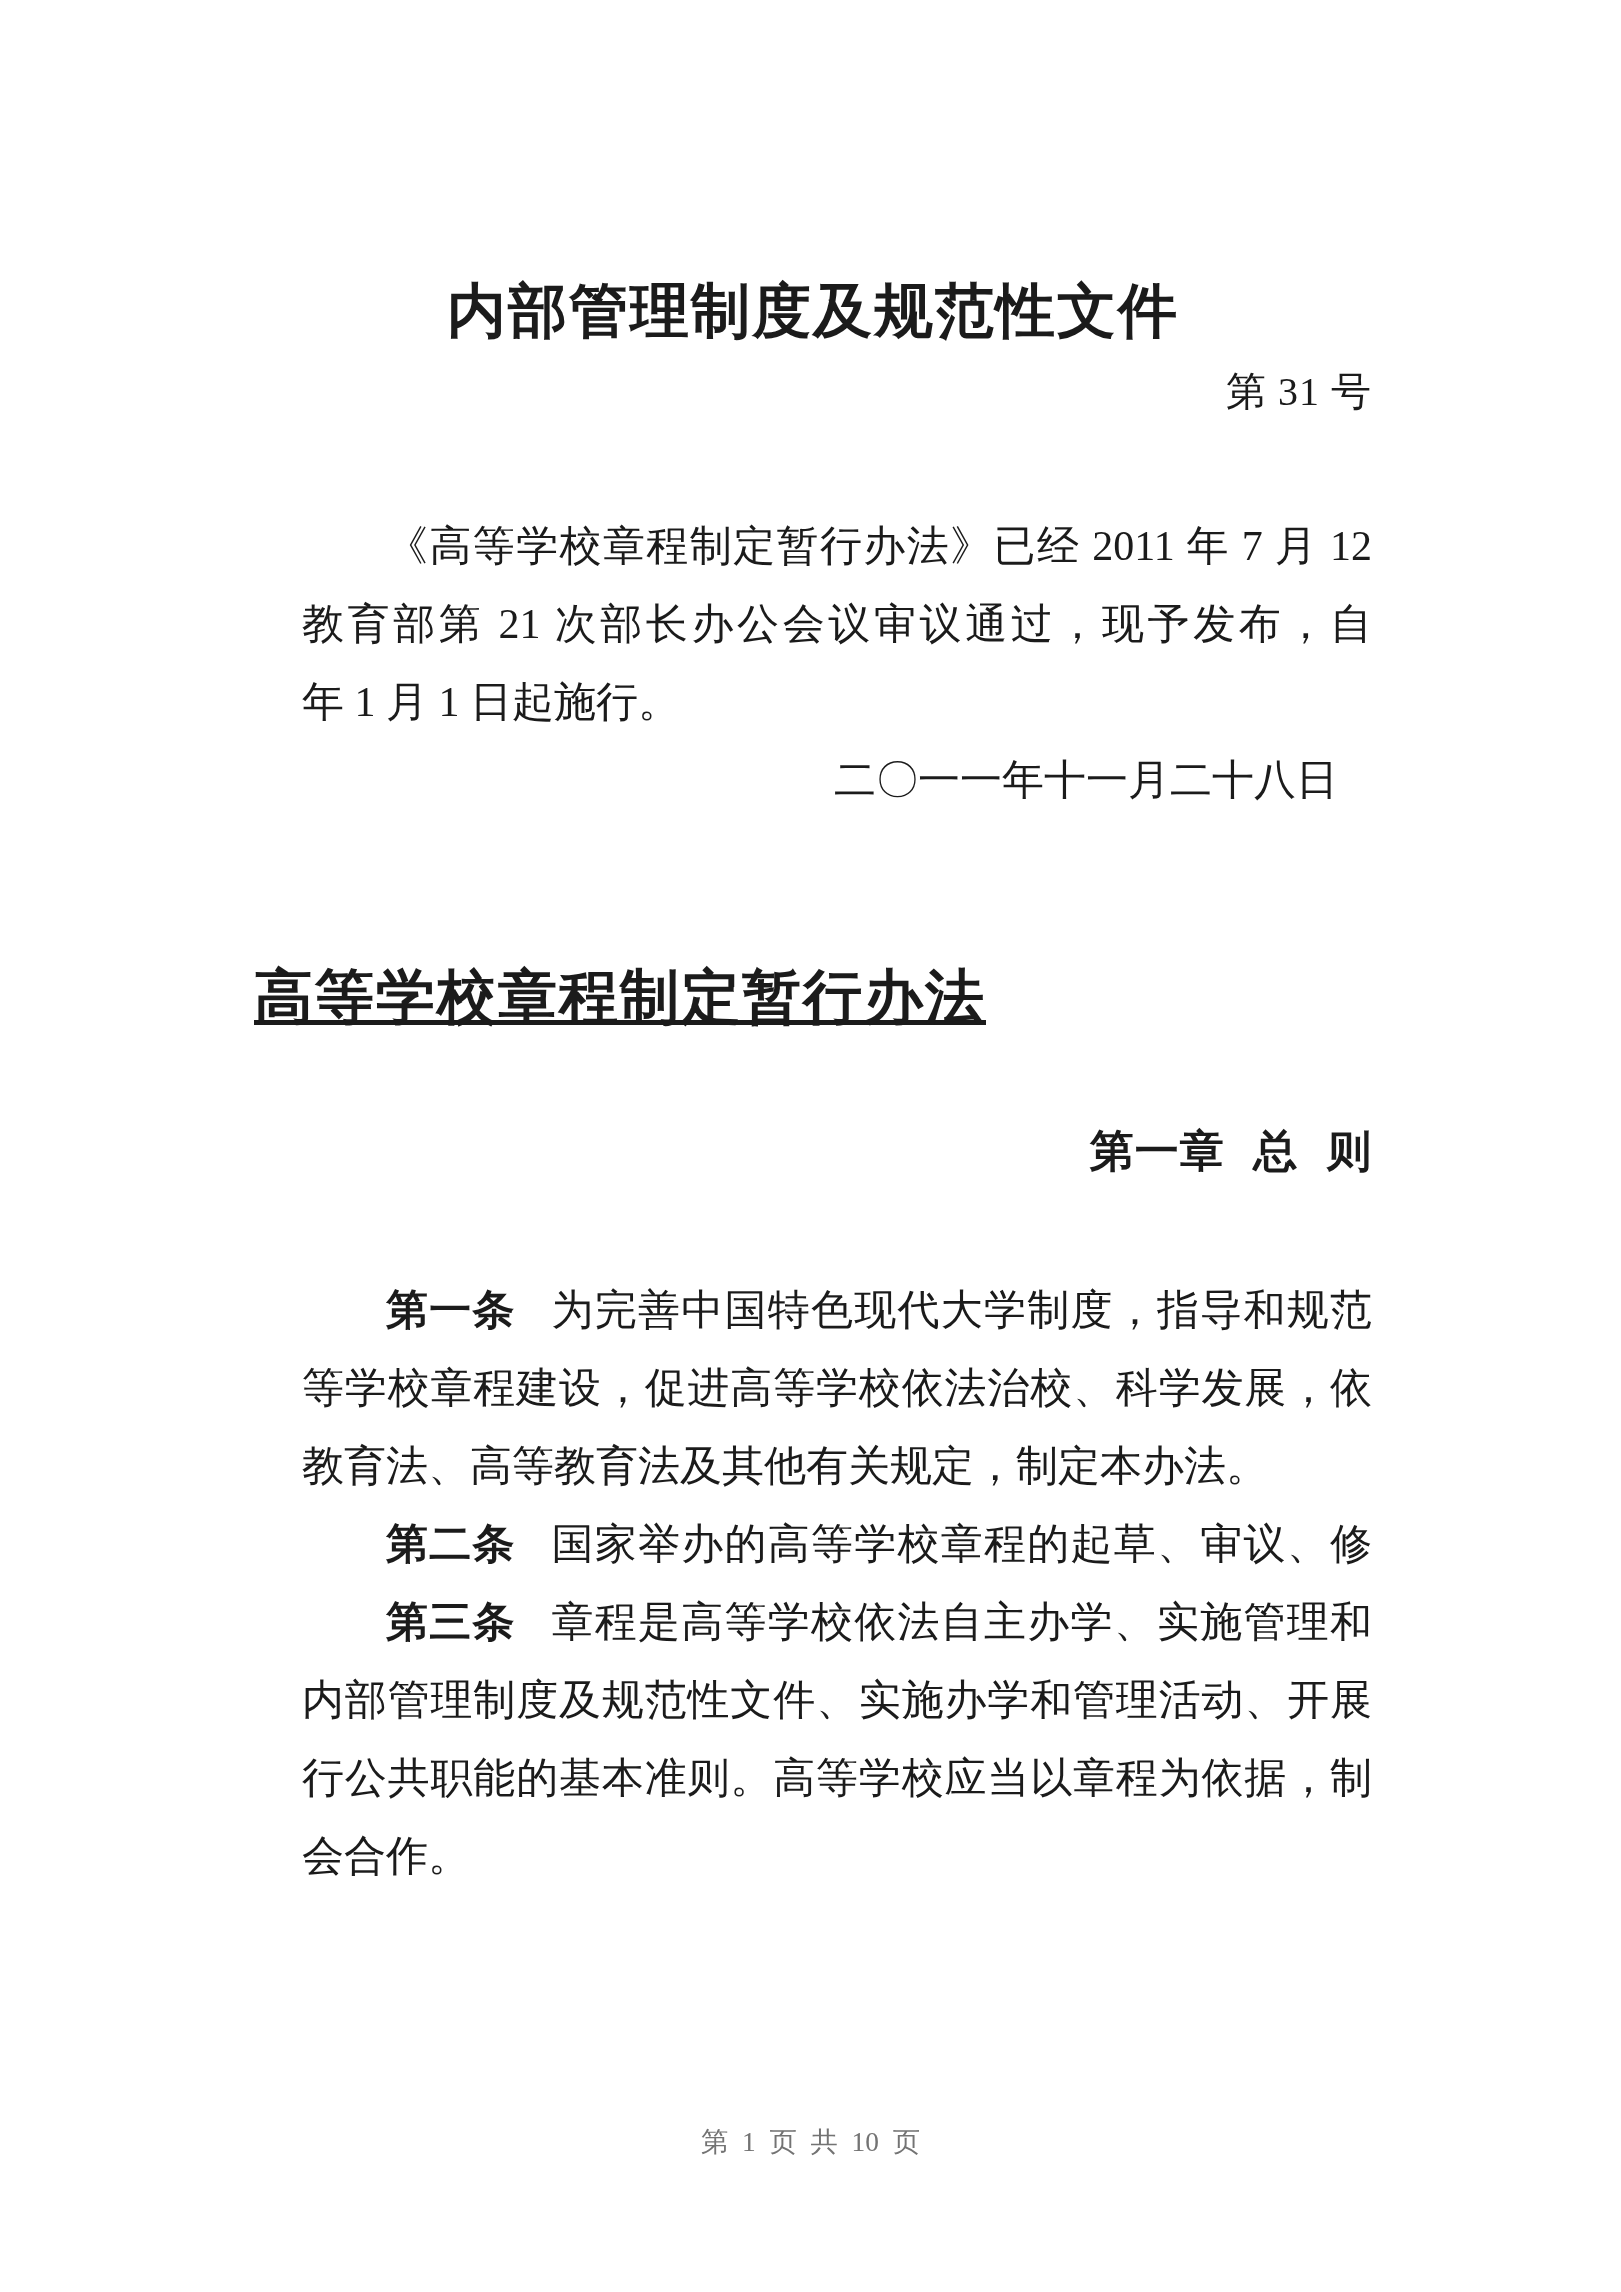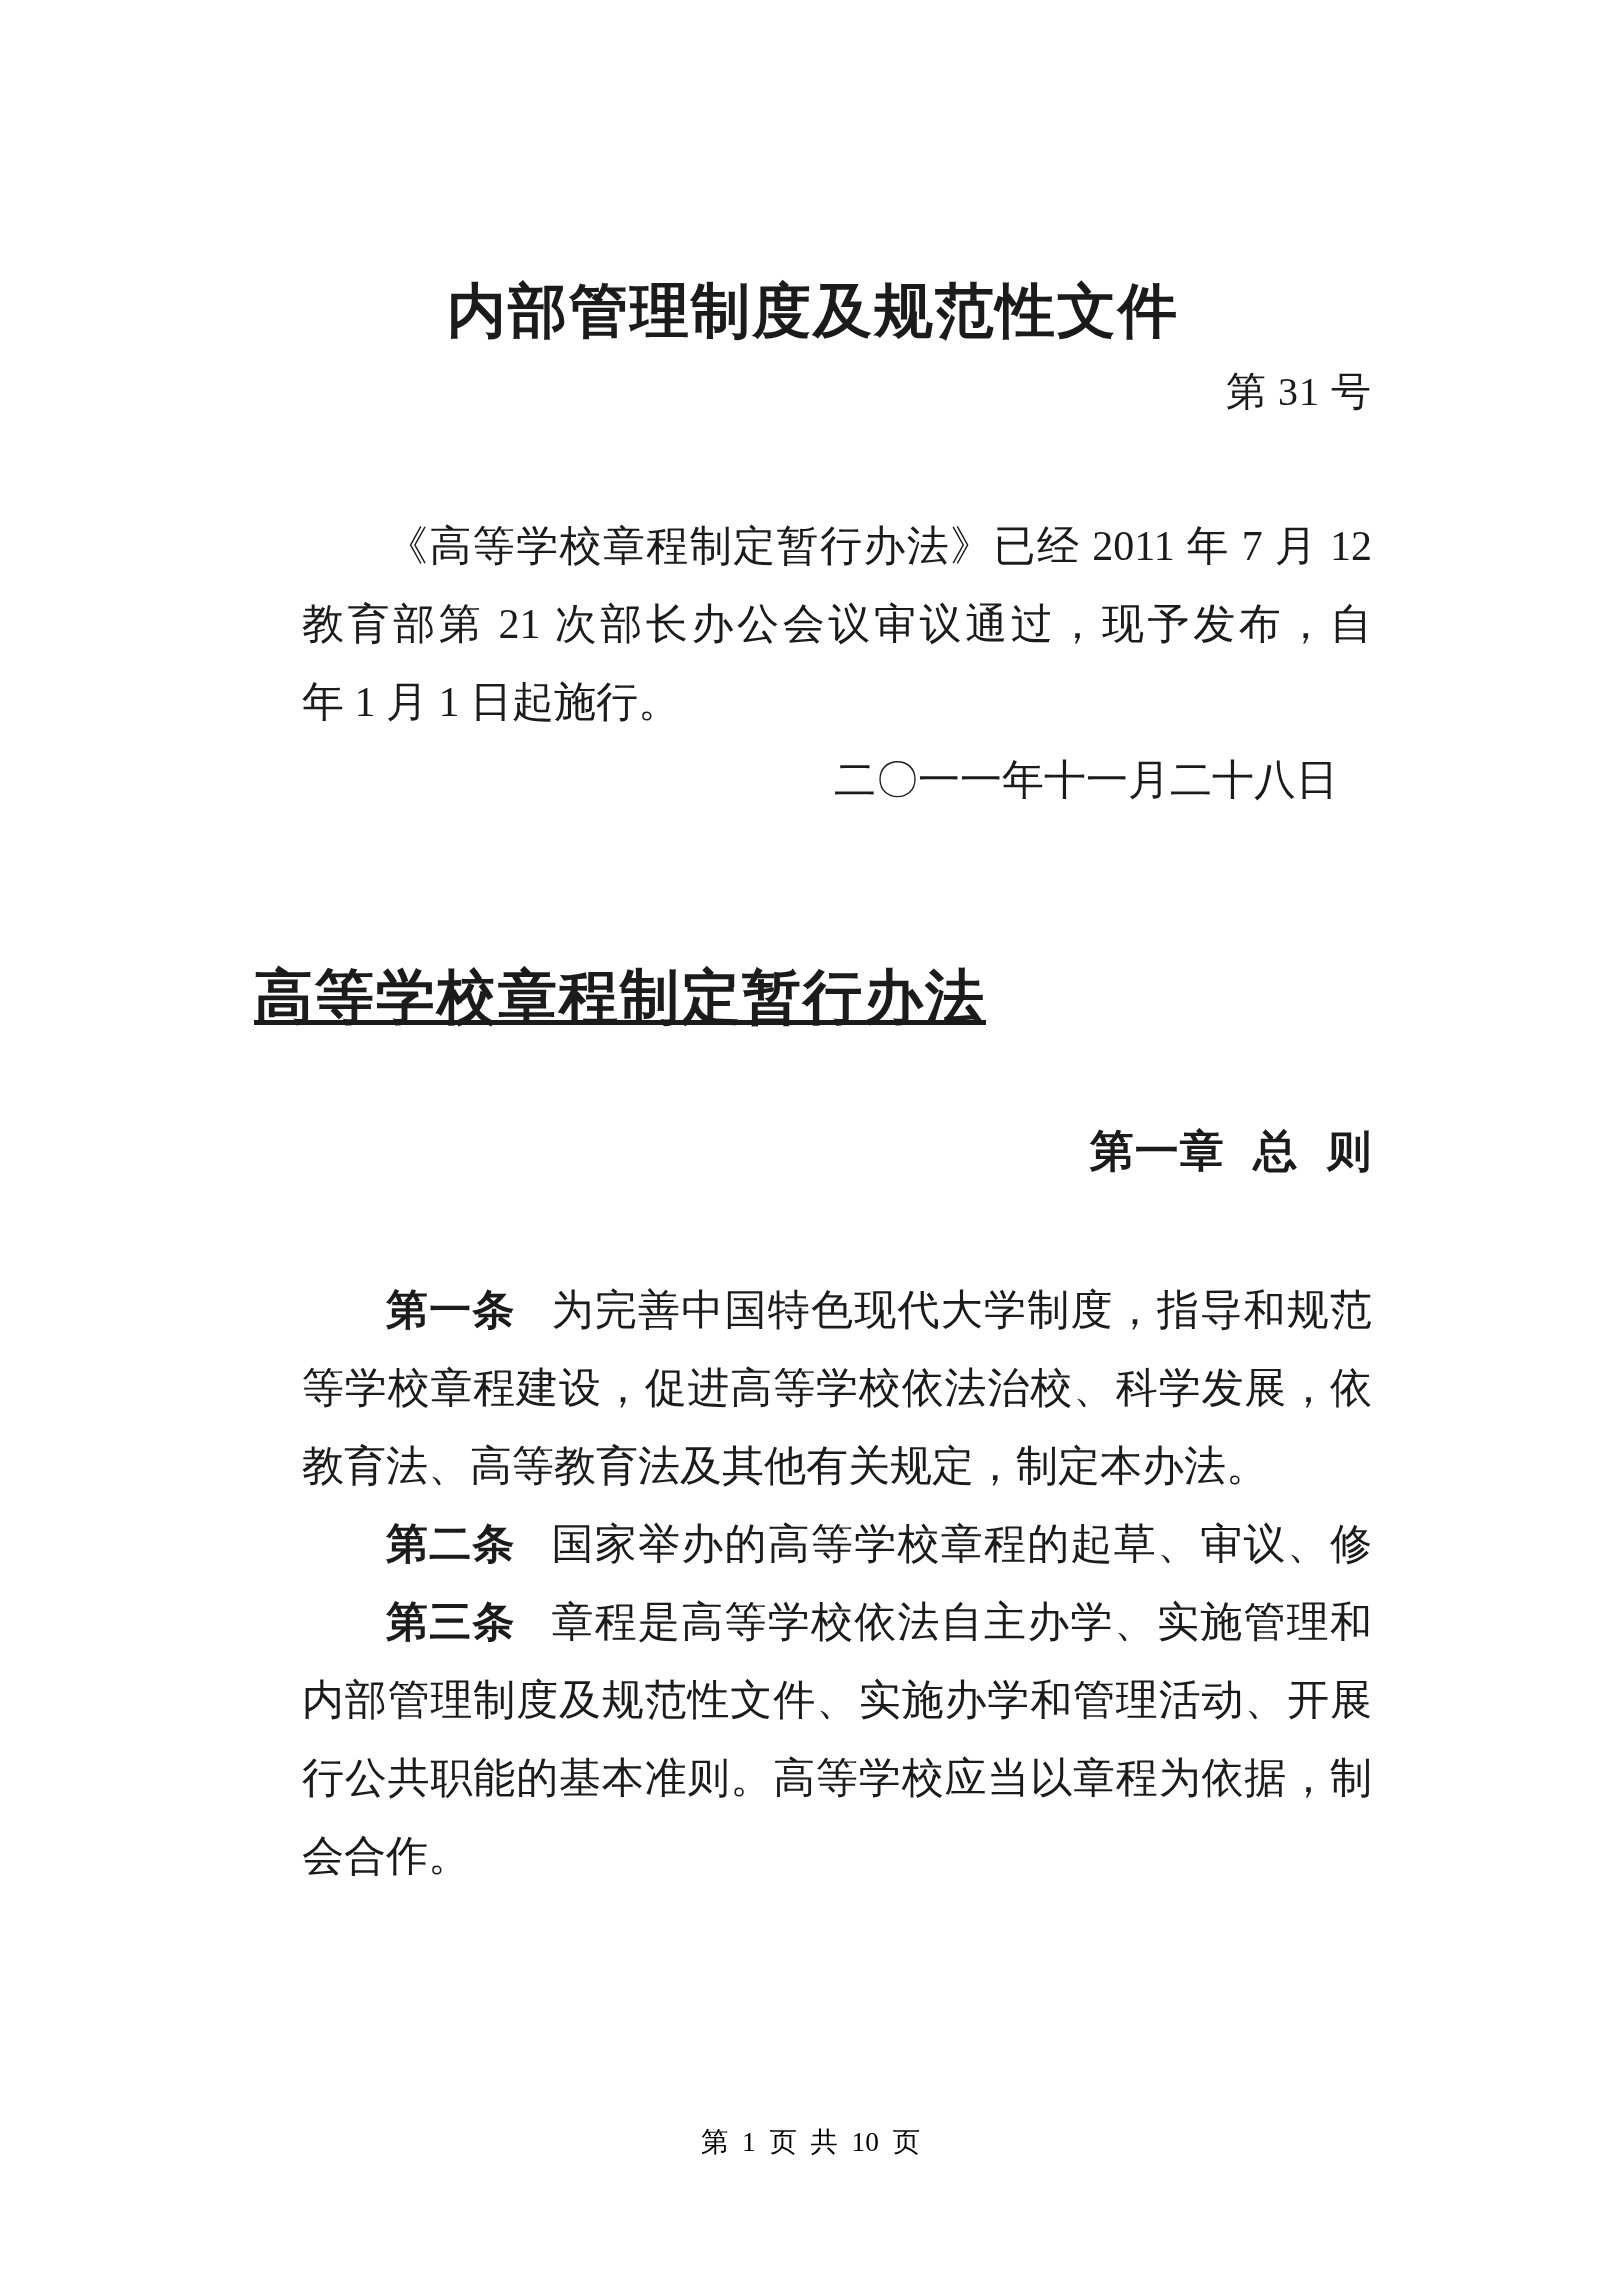--- a/index.html
+++ b/index.html
@@ -94,21 +94,21 @@
   
   .footer {
     position: absolute;
     left: 0;
     right: 0;
     bottom: 134px;
     text-align: center;
     font-size: 27.4px;
     line-height: 33px;
     height: 33px;
-    color: #000000;
+    color: #737373;
     word-spacing: 0.25em;
   }
 </style>
 </head>
 <body>
 
 <div class="page">
 
   <div class="decree-title">内部管理制度及规范性文件</div>
   <div class="decree-number">第 31 号</div>

